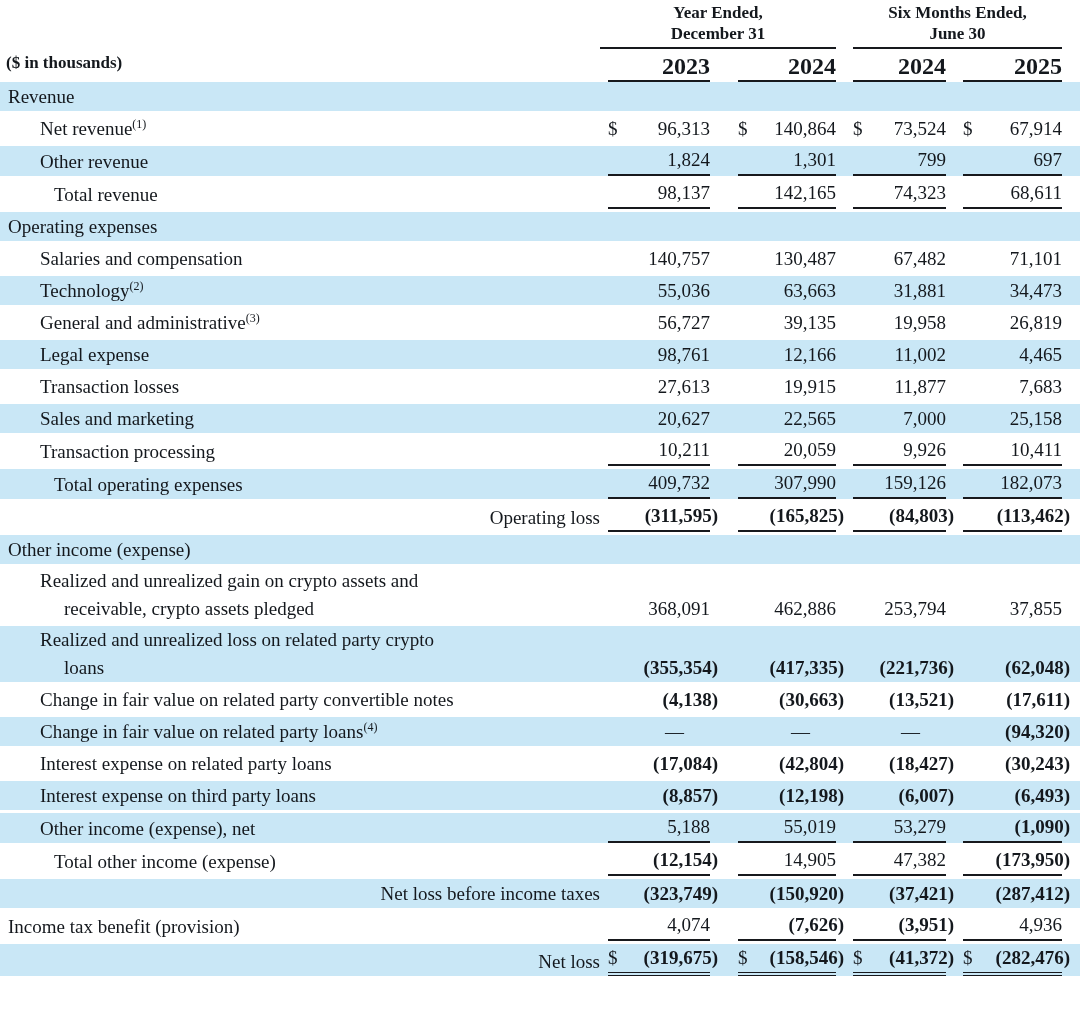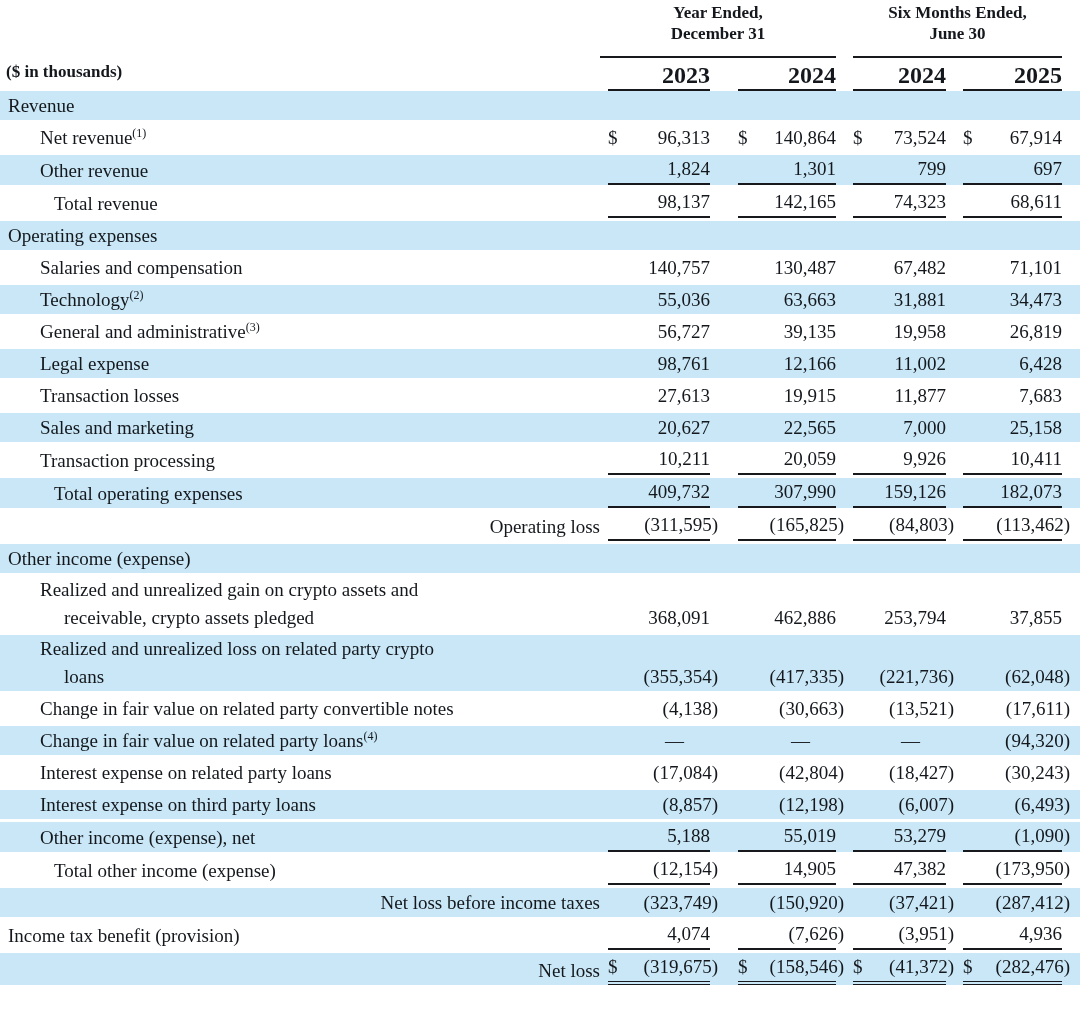--- a/index.html
+++ b/index.html
@@ -28,21 +28,21 @@
 
   
   th.c1, td.c1 { padding-left: 8px; }
   th.c2, td.c2 { padding-left: 28px; }
   th.c3, td.c3 { padding-left: 17px; }
   th.c4, td.c4 { padding-left: 17px; padding-right: 18px; }
 
   
   .grp-box {
     border-bottom: 2px solid #17191d;
-    padding-bottom: 12px;
+    padding-bottom: 3px;
     text-align: center;
     font-weight: bold;
     font-size: 17px;
     line-height: 21px;
   }
   .g2 .grp-box { margin-left: 17px; margin-right: 18px; }
   .yr-row th { }
   .yr-box {
     border-bottom: 2px solid #17191d;
     text-align: right;
@@ -76,21 +76,21 @@
     justify-content: flex-end;
     align-items: baseline;
     min-height: 28px;
     line-height: 28px;
     font-size: 19px;
     white-space: nowrap;
   }
   .cur { margin-right: auto; }
   .u-single { border-bottom: 2px solid #17191d; }
   .u-double { border-bottom: 4px double #17191d; }
-  .val.paren { margin-right: -8px; }
+  .val.paren { margin-right: -8px; font-weight: bold; }
   .val.dash  { margin-right: 26px; }
 </style>
 </head>
 <body>
 
 <div class="page">
   <table class="fin">
     <colgroup>
       <col class="w-lbl">
         <col class="w-c1">
@@ -317,21 +317,21 @@
               <span class="val">12,166</span>
             </div>
           </td>
           <td class="c3">
             <div class="box">
               <span class="val">11,002</span>
             </div>
           </td>
           <td class="c4">
             <div class="box">
-              <span class="val">6,428</span>
+              <span class="val">4,465</span>
             </div>
           </td>
         </tr>
         <tr>
           <td class="lbl ind1">
             <div class="lab-line"><span>Transaction losses</span></div>
           </td>
           <td class="c1">
             <div class="box">
               <span class="val">27,613</span>

